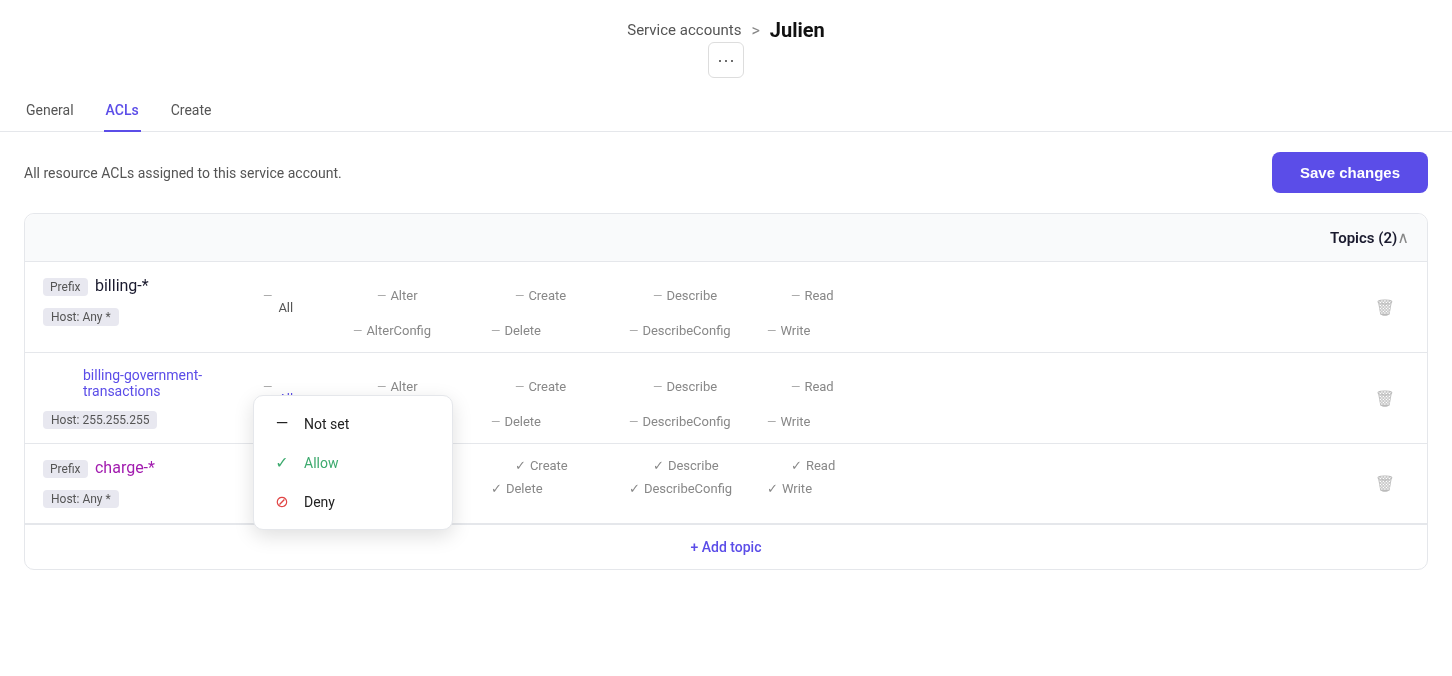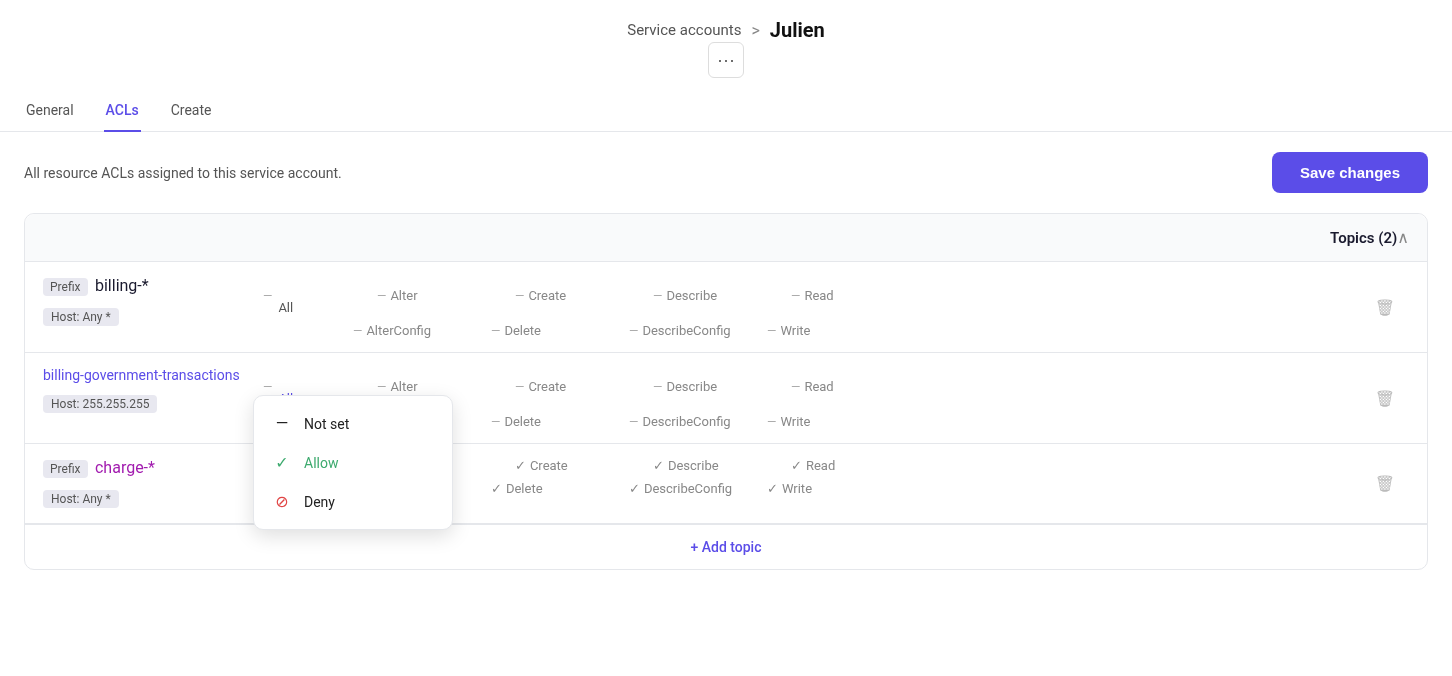--- a/index.html
+++ b/index.html
@@ -285,21 +285,21 @@
             <span class="perm-dash">—</span>
               <span class="perm-label">Write</span>
           </div>
         </div>
       </div>
       <button class="delete-btn" style="position:relative;transform:none;margin-left:10px;align-self:center;">🗑</button>
     </div>
 
     <div class="topic-row" style="align-items:flex-start; min-height: 80px; background:#fff;">
       <div class="topic-info">
-        <div style="margin-bottom:6px;">
+        <div style="margin-bottom:6px;margin-left:40px;">
           <a class="topic-name-link">billing-government-transactions</a>
         </div>
         <div>
           <span class="host-badge">Host: 255.255.255</span>
         </div>
       </div>
       <div class="permissions-area">
         <div class="perm-row">
           <div class="all-dropdown-area" style="position:relative;">
             <span class="perm-dash">—</span>

